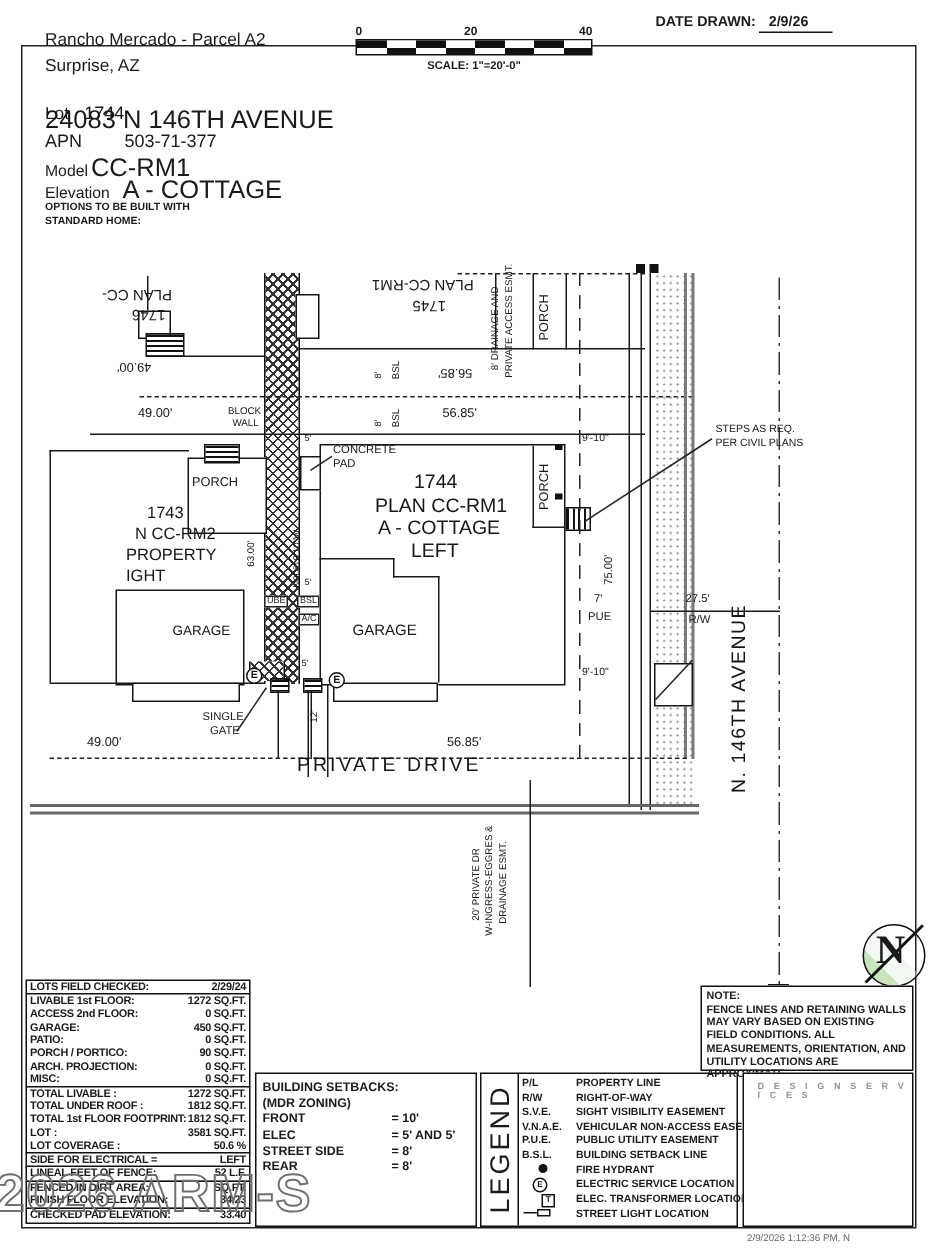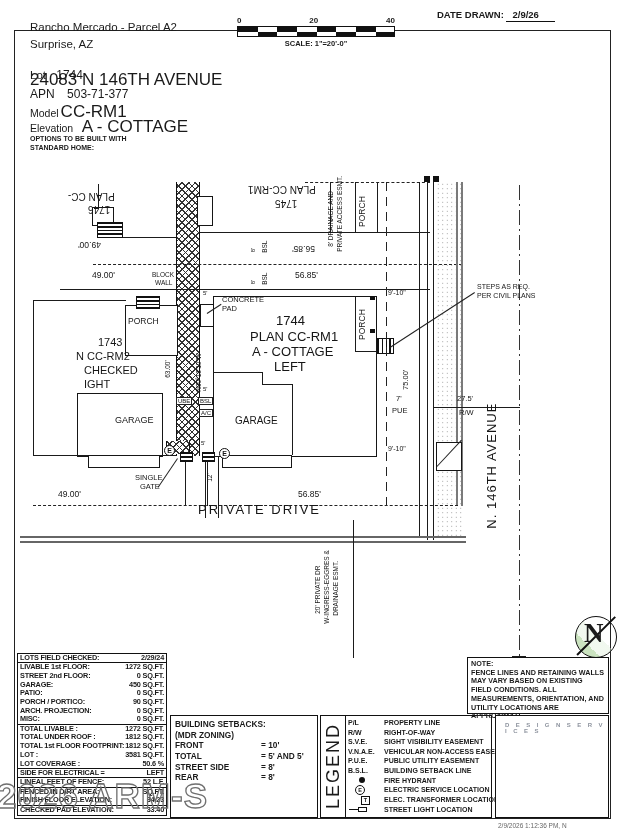--- a/index.html
+++ b/index.html
@@ -105,21 +105,21 @@
 <div class="hdr">
   <div class="h-sm" style="top:21px">Rancho Mercado - Parcel A2</div>
   <div class="h-sm" style="top:38px">Surprise, AZ</div>
   <div class="h-sm" style="top:68px">
     <span>Lot</span>
     <span class="h-md" style="margin-left:7px">1744</span>
   </div>
   <div class="h-lg" style="top:70px">24083 N 146TH AVENUE</div>
   <div class="h-md" style="top:87px">
     <span>APN</span>
-    <span style="margin-left:9px">503-71-377</span>
+    <span style="margin-left:25px">503-71-377</span>
   </div>
   <div style="top:102px">
     <span class="lbl-sm">Model</span><span class="h-lg" style="margin-left:2px">CC-RM1</span>
   </div>
   <div style="top:117px">
     <span class="lbl-sm">Elevation</span>
     <span class="h-lg" style="margin-left:4px">A - COTTAGE</span>
   </div>
   <div class="h-xs" style="top:135px">OPTIONS TO BE BUILT WITH</div>
   <div class="h-xs" style="top:144px">STANDARD HOME:</div>
@@ -229,22 +229,22 @@
     <span class="pl" style="left: 274px; top: 360px; font-size: 13px;">LEFT</span>
     <span class="pl" style="left: 367px; top: 331px; font-size: 8.5px; transform: rotate(-90deg); transform-origin: left bottom;">PORCH</span>
     <span class="pl" style="left: 367px; top: 218px; font-size: 8.5px; transform: rotate(-90deg); transform-origin: left bottom;">PORCH</span>
     <span class="pl" style="left: 203px; top: 385px; font-size: 6.5px; transform: rotate(-90deg); transform-origin: left bottom;">N00°18'10"W</span>
     <span class="pl" style="left: 172px; top: 371px; font-size: 6.5px; transform: rotate(-90deg); transform-origin: left bottom;">63.00'</span>
     <span class="pl" style="left: 410px; top: 382px; font-size: 7.5px; transform: rotate(-90deg); transform-origin: left bottom;">75.00'</span>
     <span class="pl" style="left: 235px; top: 416px; font-size: 10px;">GARAGE</span>
     <span class="pl" style="left: 115px; top: 416px; font-size: 9px;">GARAGE</span>
     <span class="pl" style="left: 128px; top: 317px; font-size: 8.5px;">PORCH</span>
     <span class="pl" style="left: 98px; top: 337px; font-size: 11px;">1743</span>
-    <span class="pl" style="left: 76px; top: 351px; font-size: 11px;">N CC-RM2</span>
-    <span class="pl" style="left: 84px; top: 365px; font-size: 11px;">CHECKED</span>
+    <span class="pl" style="left: 90px; top: 351px; font-size: 11px;">N CC-RM2</span>
+    <span class="pl" style="left: 84px; top: 365px; font-size: 11px;">PROPERTY</span>
     <span class="pl" style="left: 84px; top: 379px; font-size: 11px;">IGHT</span>
     <span class="pl" style="left: 388px; top: 289px; font-size: 7px;">9'-10"</span>
     <span class="pl" style="left: 388px; top: 445px; font-size: 7px;">9'-10"</span>
     <span class="pl" style="left: 396px; top: 395px; font-size: 7.5px;">7'</span>
     <span class="pl" style="left: 392px; top: 407px; font-size: 7.5px;">PUE</span>
     <span class="pl" style="left: 457px; top: 395px; font-size: 7.5px;">27.5'</span>
     <span class="pl" style="left: 459px; top: 409px; font-size: 7.5px;">R/W</span>
     <span class="pl" style="left: 477px; top: 283px; font-size: 7px;">STEPS AS REQ.</span>
     <span class="pl" style="left: 477px; top: 292px; font-size: 7px;">PER CIVIL PLANS</span>
     <span class="pl" style="left: 499px; top: 515px; font-size: 13px; transform: rotate(-90deg); transform-origin: left bottom; letter-spacing: 1px;">N. 146TH AVENUE</span>
@@ -277,21 +277,21 @@
         <span>LOTS FIELD CHECKED:</span>
         <span>2/29/24</span>
       </div>
     </div>
     <div class="ls-group">
       <div class="ls-row">
         <span>LIVABLE 1st FLOOR:</span>
         <span>1272 SQ.FT.</span>
       </div>
       <div class="ls-row">
-        <span>STREET 2nd FLOOR:</span>
+        <span>ACCESS 2nd FLOOR:</span>
         <span>0 SQ.FT.</span>
       </div>
       <div class="ls-row">
         <span>GARAGE:</span>
         <span>450 SQ.FT.</span>
       </div>
       <div class="ls-row">
         <span>PATIO:</span>
         <span>0 SQ.FT.</span>
       </div>
@@ -362,21 +362,21 @@
 
 <div class="setbacks">
   <div class="sb-t">BUILDING SETBACKS:</div>
   <div class="sb-t">(MDR ZONING)</div>
   <div id="sbrows">
       <div class="sb-row">
         <span class="sb-lab">FRONT</span>
         <span>= 10'</span>
       </div>
       <div class="sb-row">
-        <span class="sb-lab">TOTAL</span>
+        <span class="sb-lab">ELEC</span>
         <span>= 5' AND 5'</span>
       </div>
       <div class="sb-row">
         <span class="sb-lab">STREET SIDE</span>
         <span>= 8'</span>
       </div>
       <div class="sb-row">
         <span class="sb-lab">REAR</span>
         <span>= 8'</span>
       </div>

